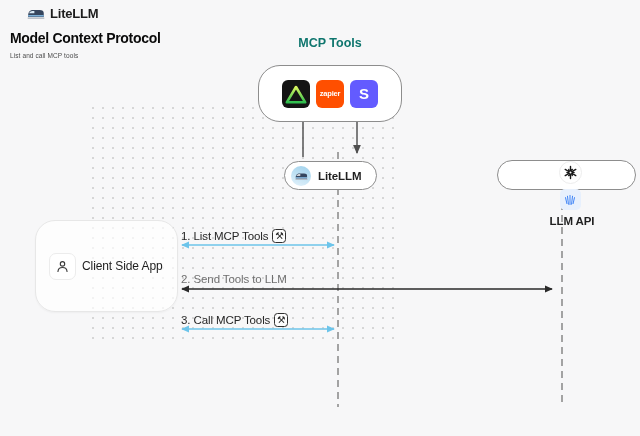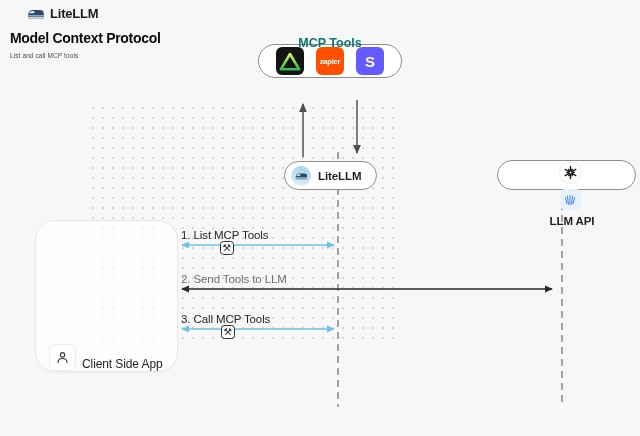--- a/index.html
+++ b/index.html
@@ -29,23 +29,23 @@
 
   
   .title{position:absolute;left:10px;top:30px;z-index:4;}
   .title h1{margin:0;font-size:14px;font-weight:700;color:#0b0b0b;letter-spacing:-0.3px;}
   .title .sub{margin-top:6px;font-size:6.5px;color:#4c4c4c;letter-spacing:0.1px;}
 
   
   .mcp-label{position:absolute;left:258px;top:36px;width:144px;text-align:center;
     font-size:12.5px;font-weight:600;color:#0f766e;z-index:4;}
   .mcp-pill{
-    position:absolute;left:258px;top:44px;width:144px;height:34px;z-index:3;
+    position:absolute;left:258px;top:65px;width:144px;height:57px;z-index:3;
     background:#ffffff;border:1.5px solid #8d8d8d;border-radius:22px;
-    display:flex;align-items:center;justify-content:center;gap:12px;box-sizing:border-box;
+    display:flex;align-items:center;justify-content:center;gap:6px;box-sizing:border-box;
   }
   .tool-sq{width:28px;height:28px;border-radius:6px;display:flex;align-items:center;justify-content:center;flex:0 0 auto;}
   .tool-sq.black{background:#141414;}
   .tool-sq.orange{background:#ff4f00;}
   .tool-sq.purple{background:#635bff;}
   .tool-sq .zap{color:#fff;font-size:7.5px;font-weight:700;letter-spacing:-0.2px;}
   .tool-sq .str{color:#fff;font-size:15px;font-weight:700;}
 
   
   .pill{
@@ -61,33 +61,33 @@
   }
   .llmapi-pill{left:497px;top:160px;width:139px;height:30px;padding-left:7px;gap:5px;flex-direction:column;}
   .openai-circle{width:23px;height:23px;border-radius:50%;background:#fff;border:1px solid #ededed;
     display:flex;align-items:center;justify-content:center;flex:0 0 auto;box-sizing:border-box;}
   .provider-sq{width:21px;height:21px;border-radius:5px;background:#e7f0fd;
     display:flex;align-items:center;justify-content:center;flex:0 0 auto;}
   .llmapi-pill .lbl{margin-left:4px;}
 
   
   .client-box{
-    position:absolute;left:35px;top:220px;width:143px;height:152px;z-index:3;
+    position:absolute;left:35px;top:220px;width:143px;height:92px;z-index:3;
     background:rgba(255,255,255,0.68);
     border:1px solid #e7e7e7;border-radius:20px;
     box-shadow:0 1px 2px rgba(0,0,0,0.04);
-    display:flex;align-items:flex-end;padding-left:13px;gap:6px;box-sizing:border-box;
+    display:flex;align-items:center;padding-left:13px;gap:6px;box-sizing:border-box;
   }
   .person-sq{width:27px;height:27px;border-radius:7px;background:#fff;border:1px solid #ececec;
     display:flex;align-items:center;justify-content:center;flex:0 0 auto;box-sizing:border-box;}
   .client-box .lbl{font-size:12px;font-weight:500;color:#1e1e1e;letter-spacing:-0.1px;}
 
   
   .step{position:absolute;left:181px;z-index:4;font-size:11.5px;font-weight:500;color:#262626;
-    display:flex;align-items:center;letter-spacing:-0.1px;flex-direction:column;}
+    display:flex;align-items:center;letter-spacing:-0.1px;}
   .step.s1{top:229px;}
   .step.s2{top:273px;color:#6f6f6f;}
   .step.s3{top:313px;}
   .tool-badge{
     display:inline-flex;align-items:center;justify-content:center;
     width:12px;height:12px;margin-left:4px;
     border:1.3px solid #2f2f2f;border-radius:3.5px;
     font-size:9.5px;line-height:1;color:#1d1d1d;background:#fcfcfc;
   }
 </style>

